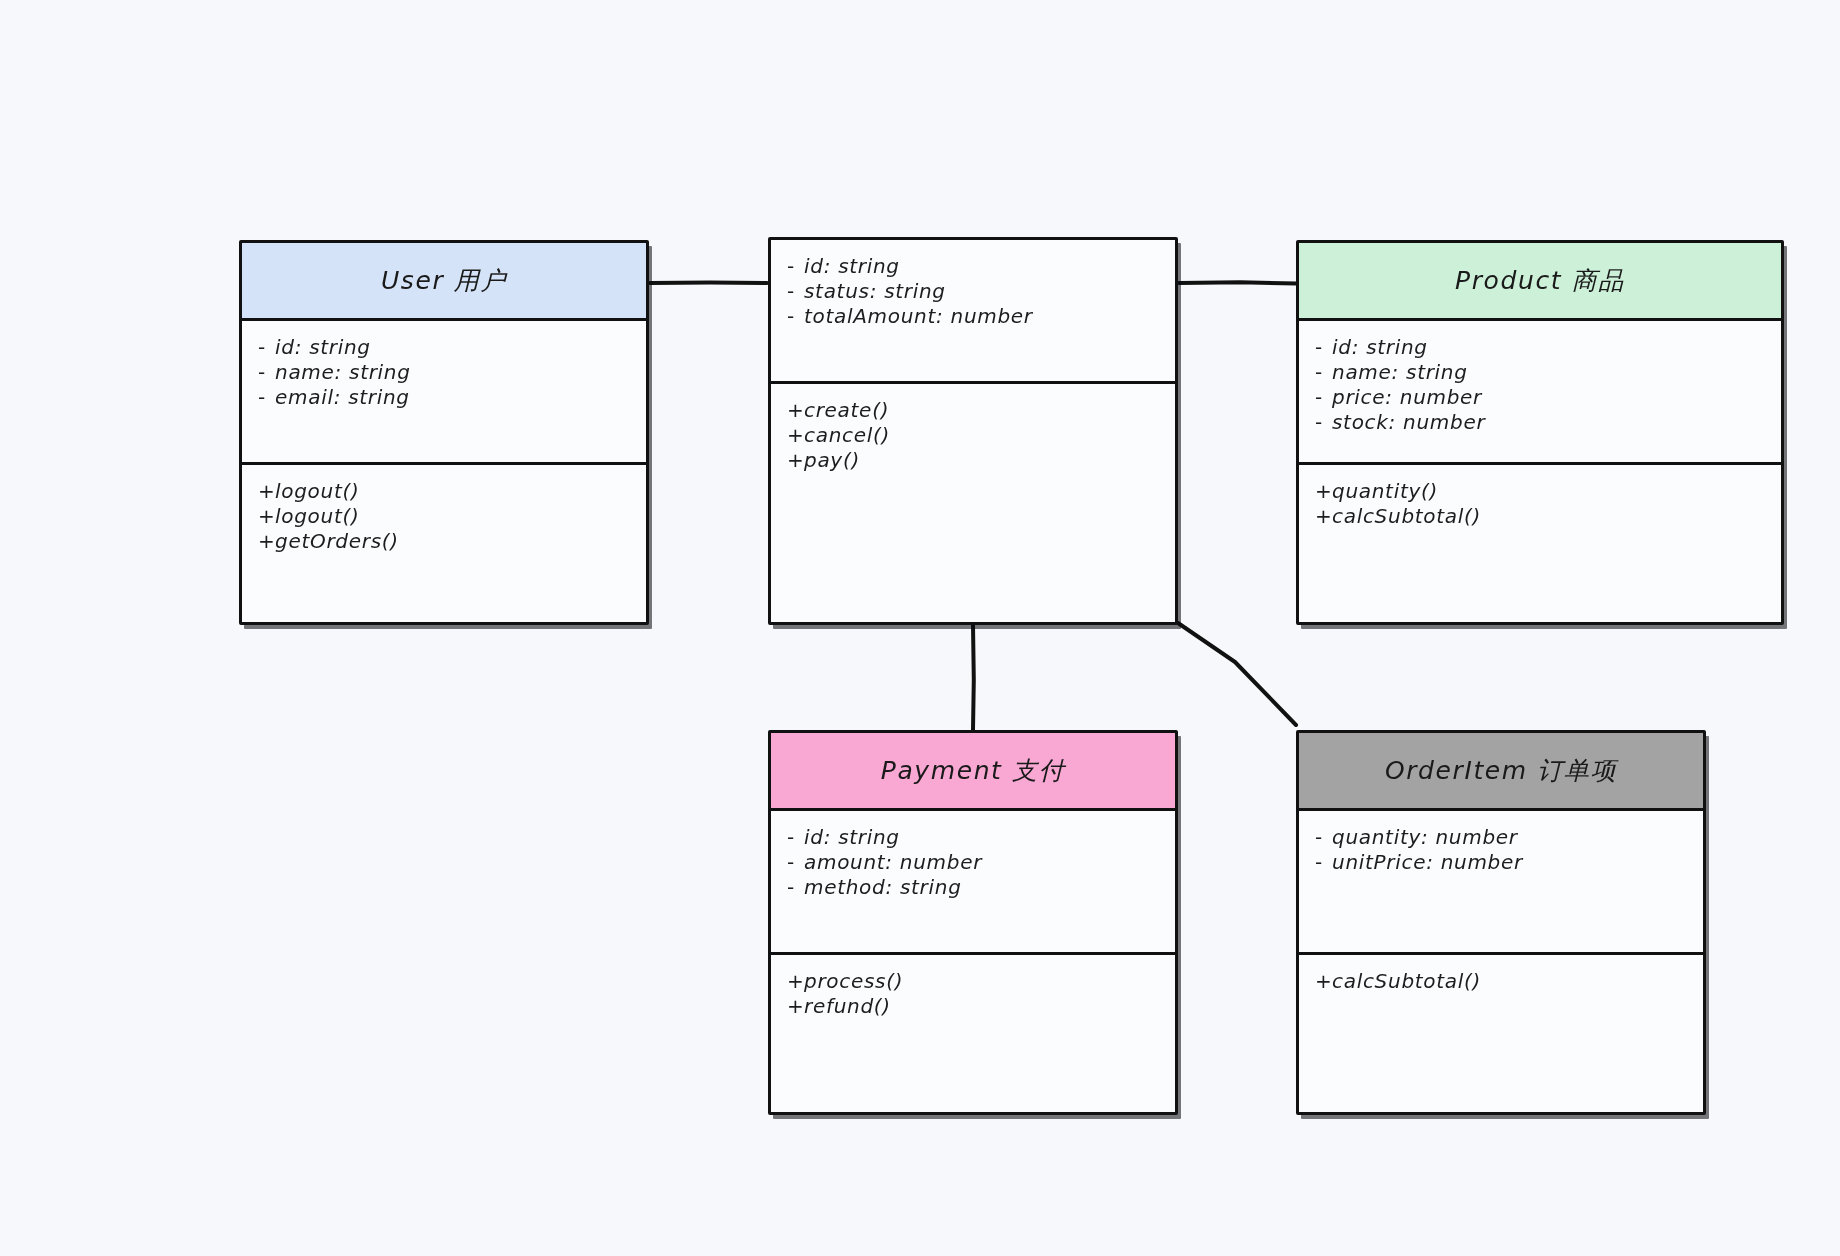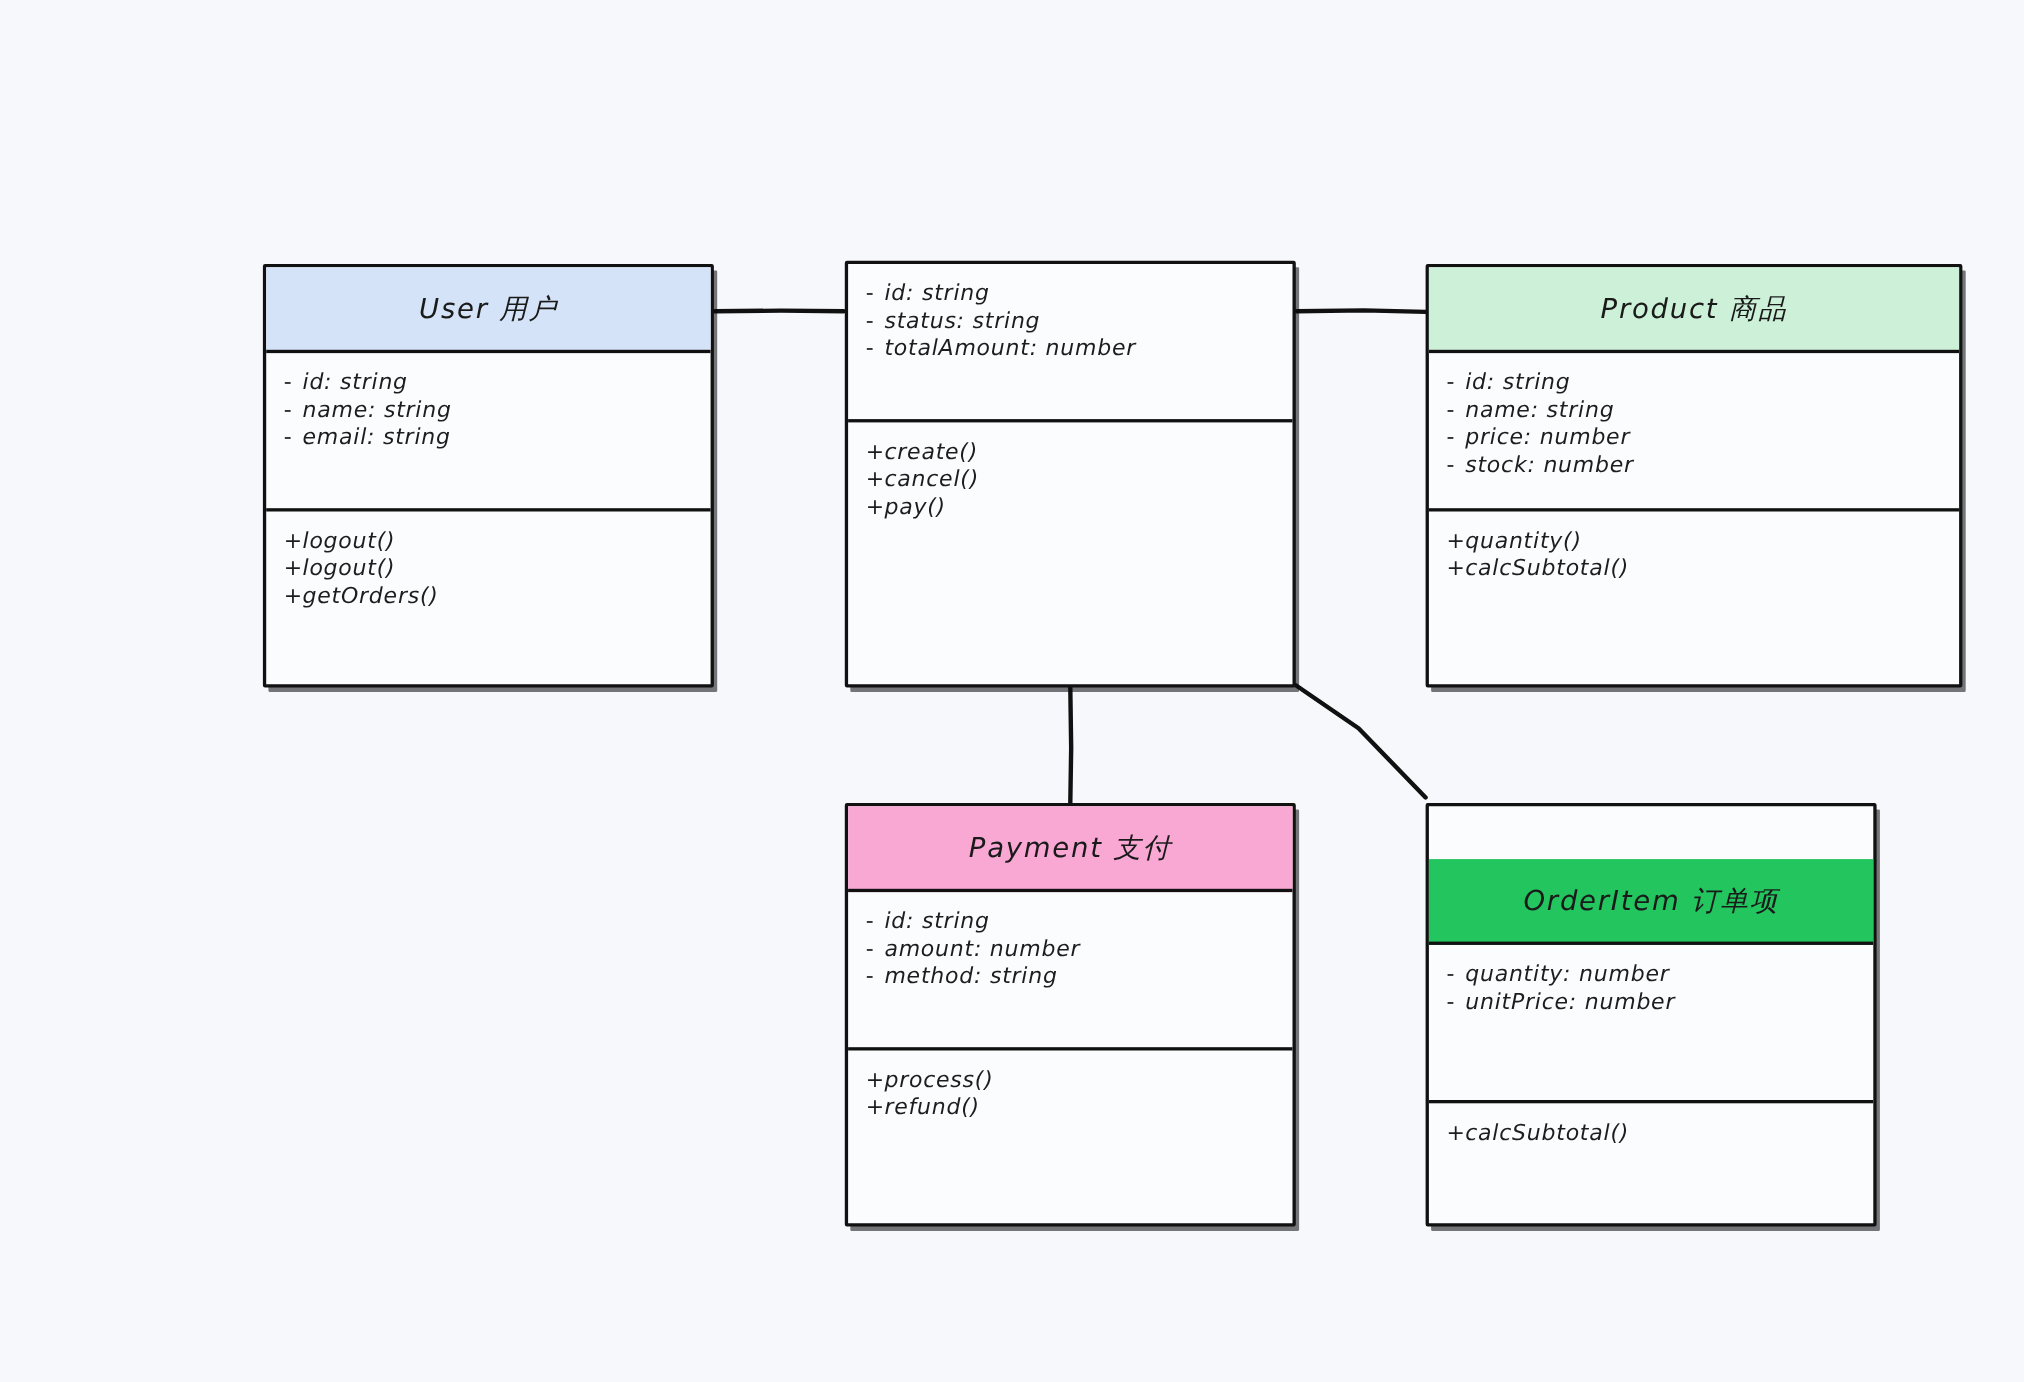--- a/index.html
+++ b/index.html
@@ -230,21 +230,21 @@
         <span class="member-text">process()</span>
       </div>
       <div class="member-row">
         <span class="member-vis">+</span>
         <span class="member-text">refund()</span>
       </div>
     </div>
   </div>
 
   <div class="uml-class" id="class-orderitem">
-    <div class="class-header" style="background: #22c55e; margin-top: 48px;">
+    <div class="class-header" style="background: #a3a3a3;">
       <span>OrderItem 订单项</span>
     </div>
     <div class="class-section attributes">
       <div class="member-row">
         <span class="member-vis">-</span>
         <span class="member-text">quantity: number</span>
       </div>
       <div class="member-row">
         <span class="member-vis">-</span>
         <span class="member-text">unitPrice: number</span>

